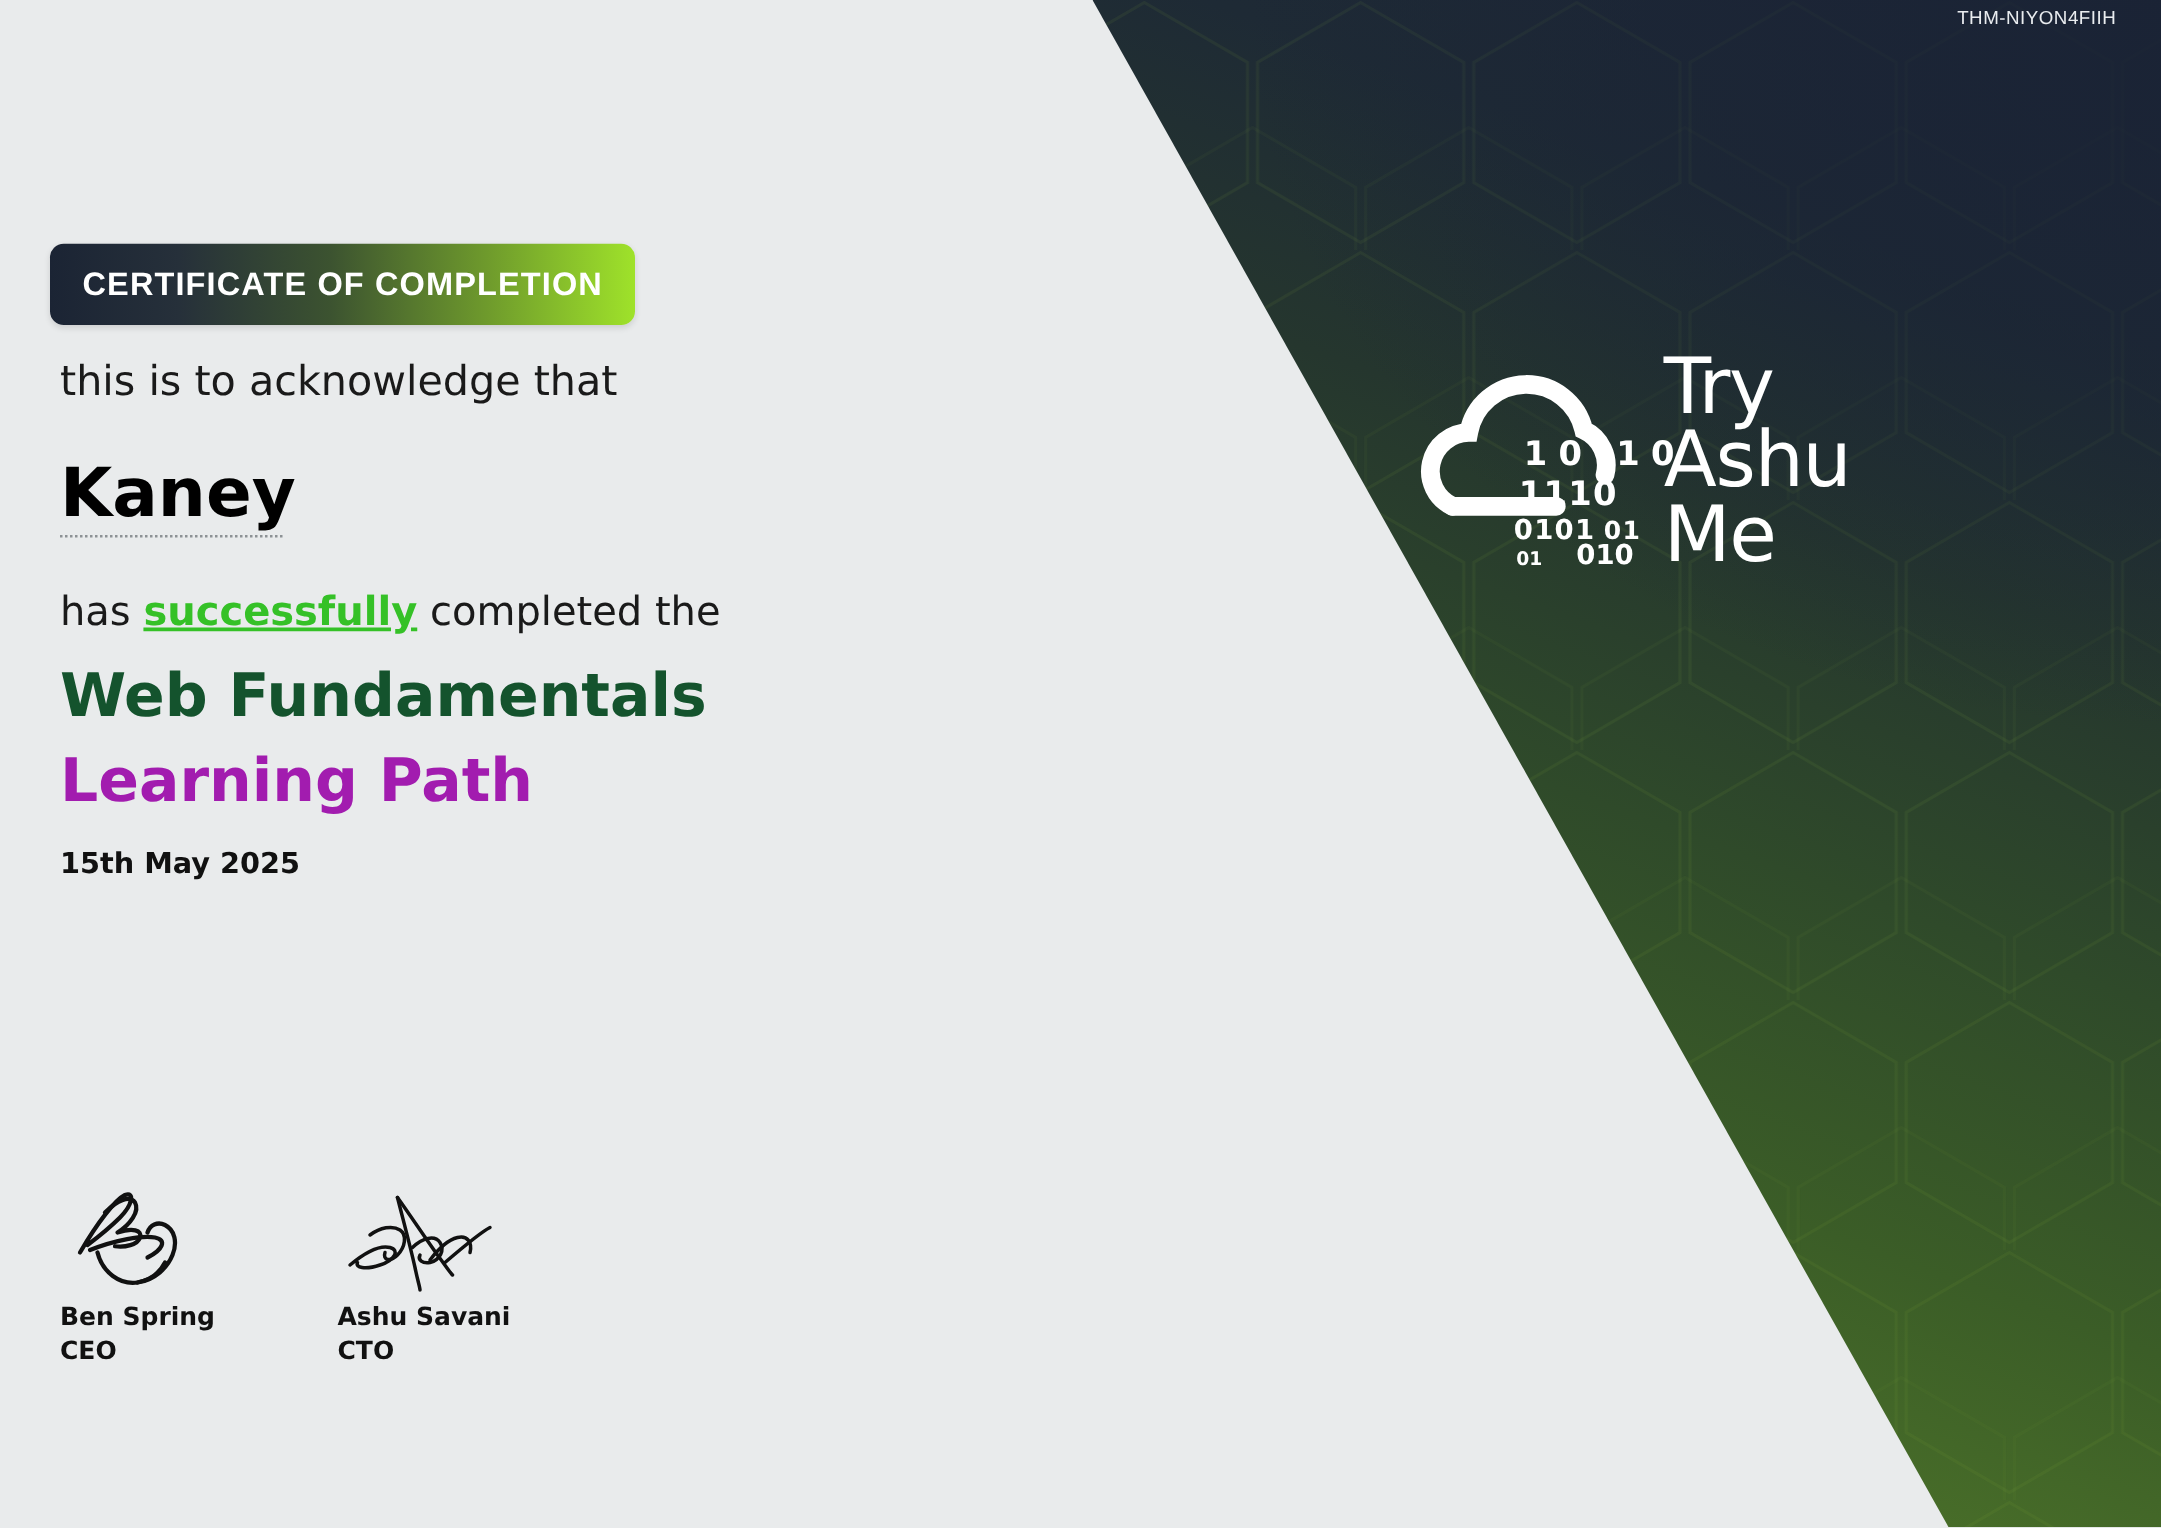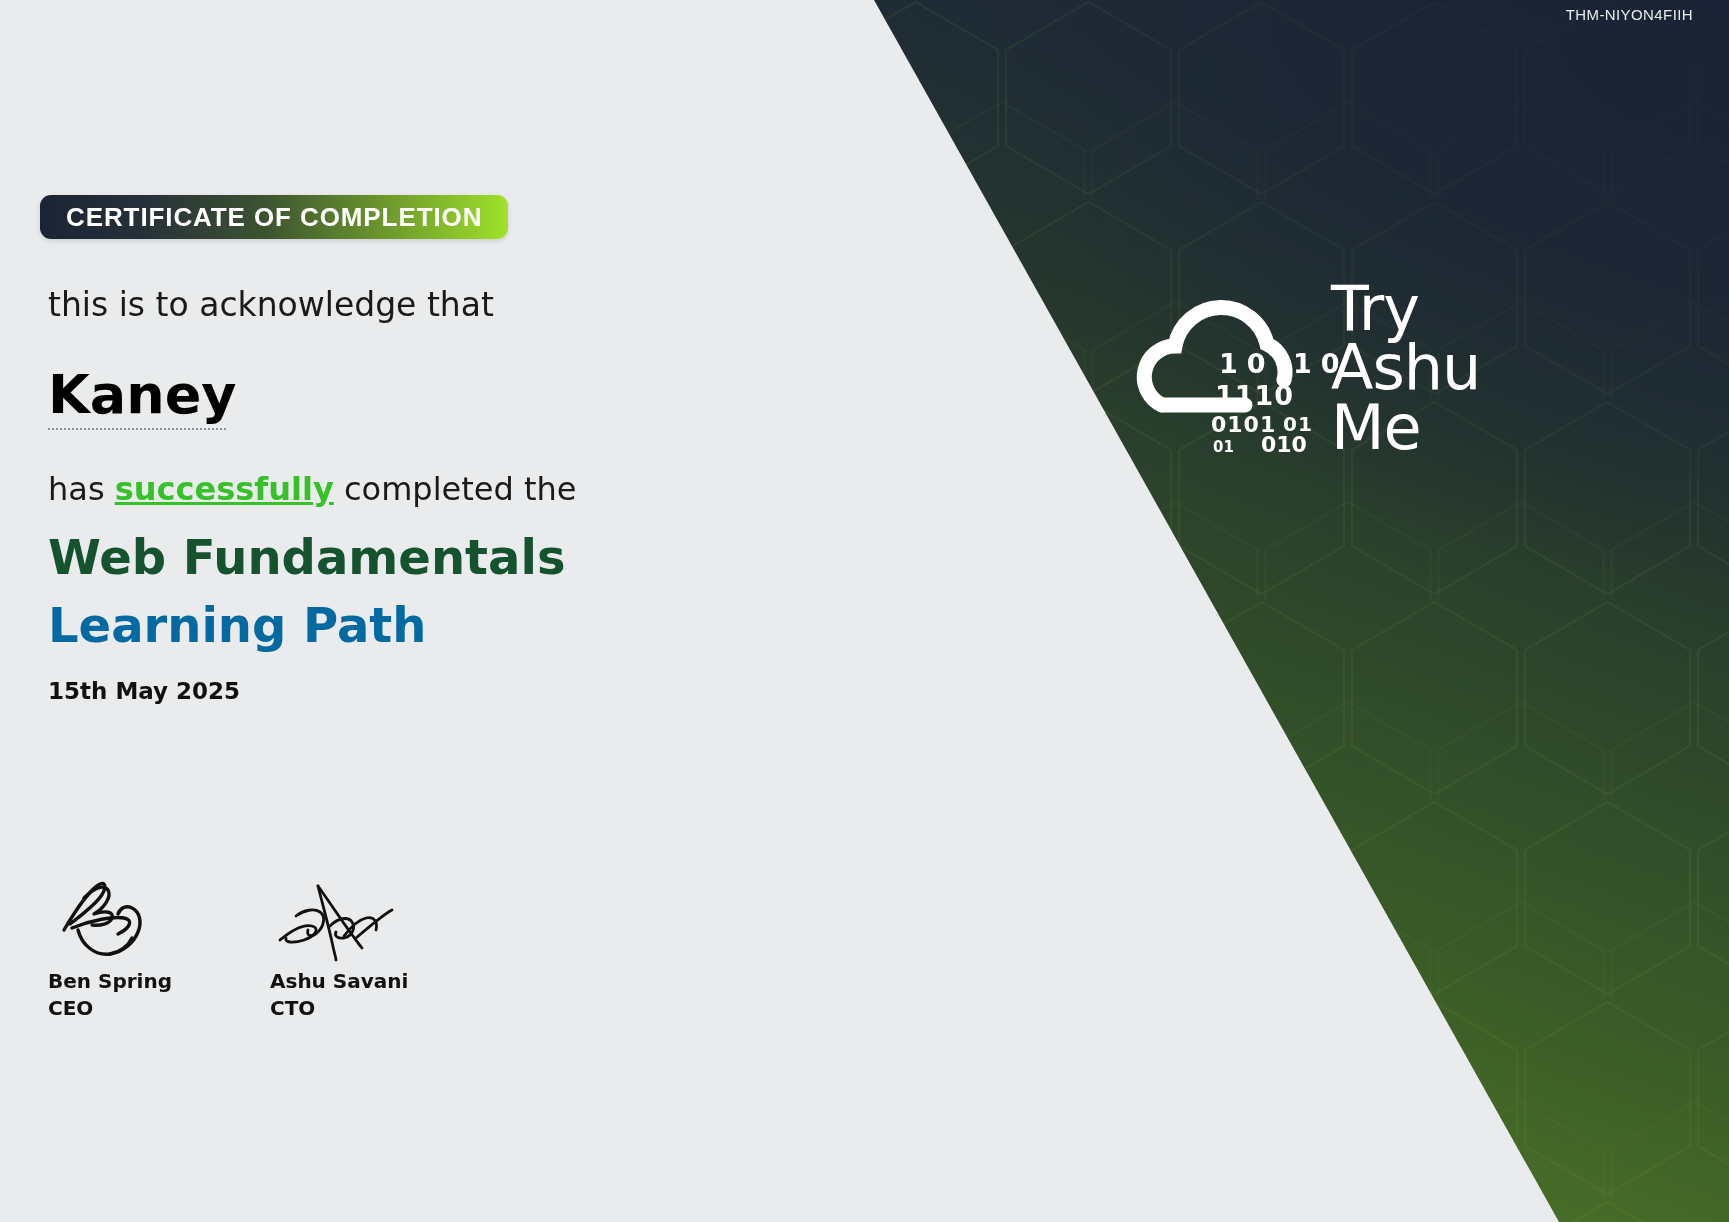--- a/index.html
+++ b/index.html
@@ -108,21 +108,21 @@
   #content {
     position:absolute;
     left:48px; top:0;
     width:820px; height:1222px;
     z-index:4;
   }
 
   #ribbon {
     position:absolute;
     left:-8px; top:195px;
-    height:44px;
+    height:65px;
     padding:0 26px;
     display:flex; align-items:center;
     border-radius:11px;
     background:linear-gradient(90deg,#1b2434 0%,#26303a 22%,#3c5330 48%,#6f9b2c 75%,#9fe22a 100%);
     color:#ffffff;
     font-family:"Liberation Sans", sans-serif;
     font-weight:bold;
     font-size:26px;
     letter-spacing:.9px;
     box-shadow:0 2px 5px rgba(0,0,0,.12);
@@ -161,21 +161,21 @@
 
   #course-title {
     position:absolute; left:0; top:530px;
     font-size:48px; font-weight:bold; color:#14532d;
     font-family:"DejaVu Sans", sans-serif;
     line-height:1.16;
     white-space:nowrap;
   }
   #course-kind {
     position:absolute; left:0; top:598px;
-    font-size:48px; font-weight:bold; color:#0369a1;
+    font-size:48px; font-weight:bold; color:#a21caf;
     font-family:"DejaVu Sans", sans-serif;
     line-height:1.16;
     white-space:nowrap;
   }
 
   #issue-date {
     position:absolute; left:0; top:678px;
     font-size:23px; font-weight:bold; color:#111111;
     font-family:"DejaVu Sans", sans-serif;
     white-space:nowrap;
@@ -183,21 +183,21 @@
   #duration {
     position:absolute; left:0; top:727px;
     font-size:22px; color:#4c5255;
     font-family:"DejaVu Sans", sans-serif;
     white-space:nowrap;
   }
 
   
   #signatures {
     position:absolute;
-    left:0; top:868px;
+    left:0; top:940px;
     display:flex;
   }
   .sig-block { width:222px; }
   .sig-mark { height:100px; }
   .sig-mark svg { display:block; }
   .sig-name {
     font-size:20px; font-weight:bold; color:#111111;
     font-family:"DejaVu Sans", sans-serif;
     line-height:1.35;
     white-space:nowrap;

